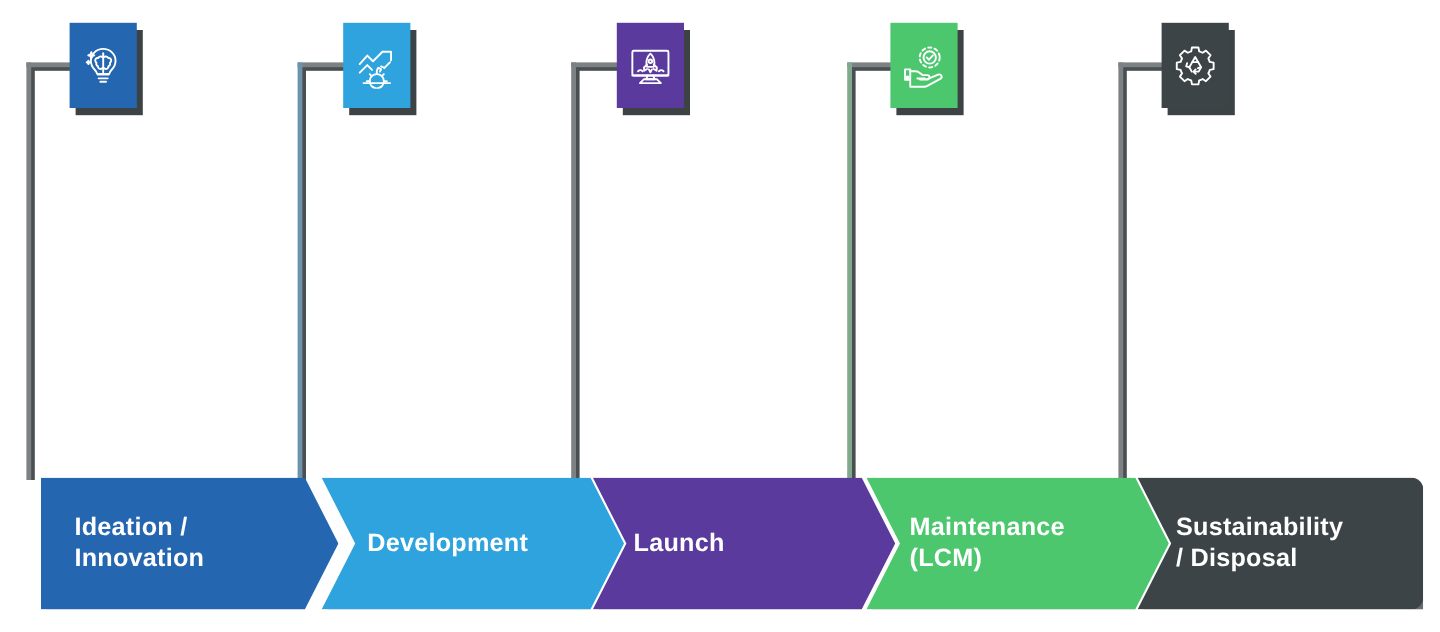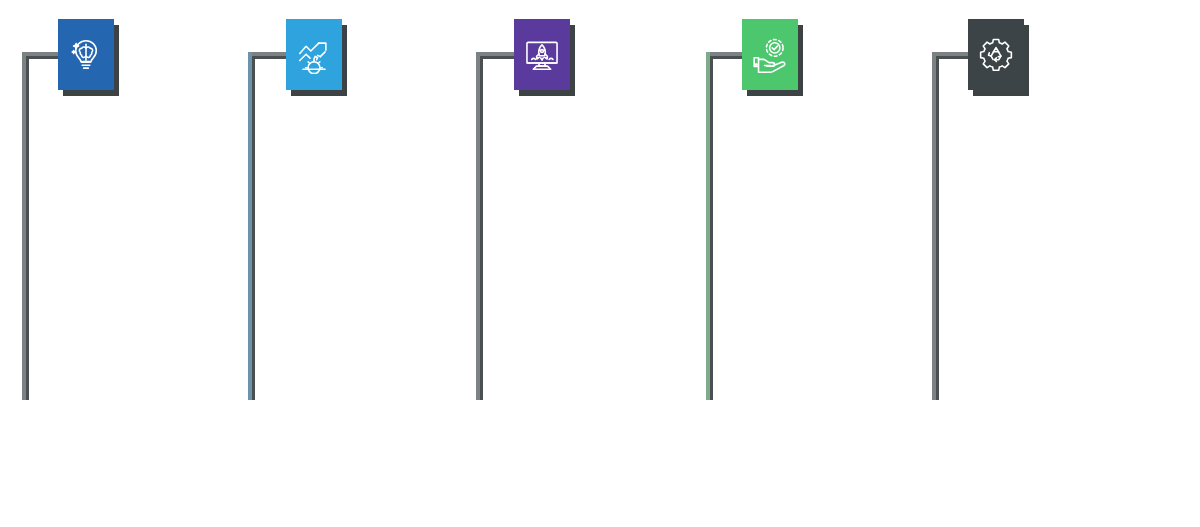--- a/index.html
+++ b/index.html
@@ -145,13 +145,44 @@
         <path d="M24 14.6l3.1 5.3h-6.2z"></path>
         <path d="M27.1 19.9l3.1 5.4-3.3 1"></path>
         <path d="M30.2 25.3l-2.6 4.6h-5.1"></path>
         <path d="M24.5 27.6l-2.3 2.3 2.3 2.3"></path>
         <path d="M20.9 19.9l-3.1 5.4 2.6 4.6"></path>
         <path d="M17.8 25.3l-3.3-1 1-3.2"></path>
       </svg>
     </span>
   </div>
 
+  <div class="chev-row">
+
+    <div class="chev" style="left:34px;width:248px;background:#2566b0;
+                clip-path:polygon(0 0, 220px 0, 248px 55px, 220px 110px, 0 110px);">
+      <span class="chev-label" style="margin-left:28px;">Ideation /
+Innovation</span>
+    </div>
+
+    <div class="chev" style="left:268px;width:252px;background:#2fa3dd;
+                clip-path:polygon(0 0, 224px 0, 252px 55px, 224px 110px, 0 110px, 28px 55px);">
+      <span class="chev-label" style="margin-left:38px;">Development</span>
+    </div>
+
+    <div class="chev" style="left:494px;width:252px;background:#5b3a9e;
+                clip-path:polygon(0 0, 224px 0, 252px 55px, 224px 110px, 0 110px, 28px 55px);">
+      <span class="chev-label" style="margin-left:34px;">Launch</span>
+    </div>
+
+    <div class="chev" style="left:722px;width:252px;background:#4dc76e;
+                clip-path:polygon(0 0, 224px 0, 252px 55px, 224px 110px, 0 110px, 28px 55px);">
+      <span class="chev-label" style="margin-left:36px;">Maintenance
+(LCM)</span>
+    </div>
+
+    <div class="chev" style="left:948px;width:238px;background:#3d4447;border-radius:0 10px 10px 0;
+                clip-path:polygon(0 0, 238px 0, 238px 110px, 0 110px, 28px 55px);">
+      <span class="chev-label" style="margin-left:32px;">Sustainability
+/ Disposal</span>
+    </div>
+
+  </div>
 </div>
 
 </body></html>

